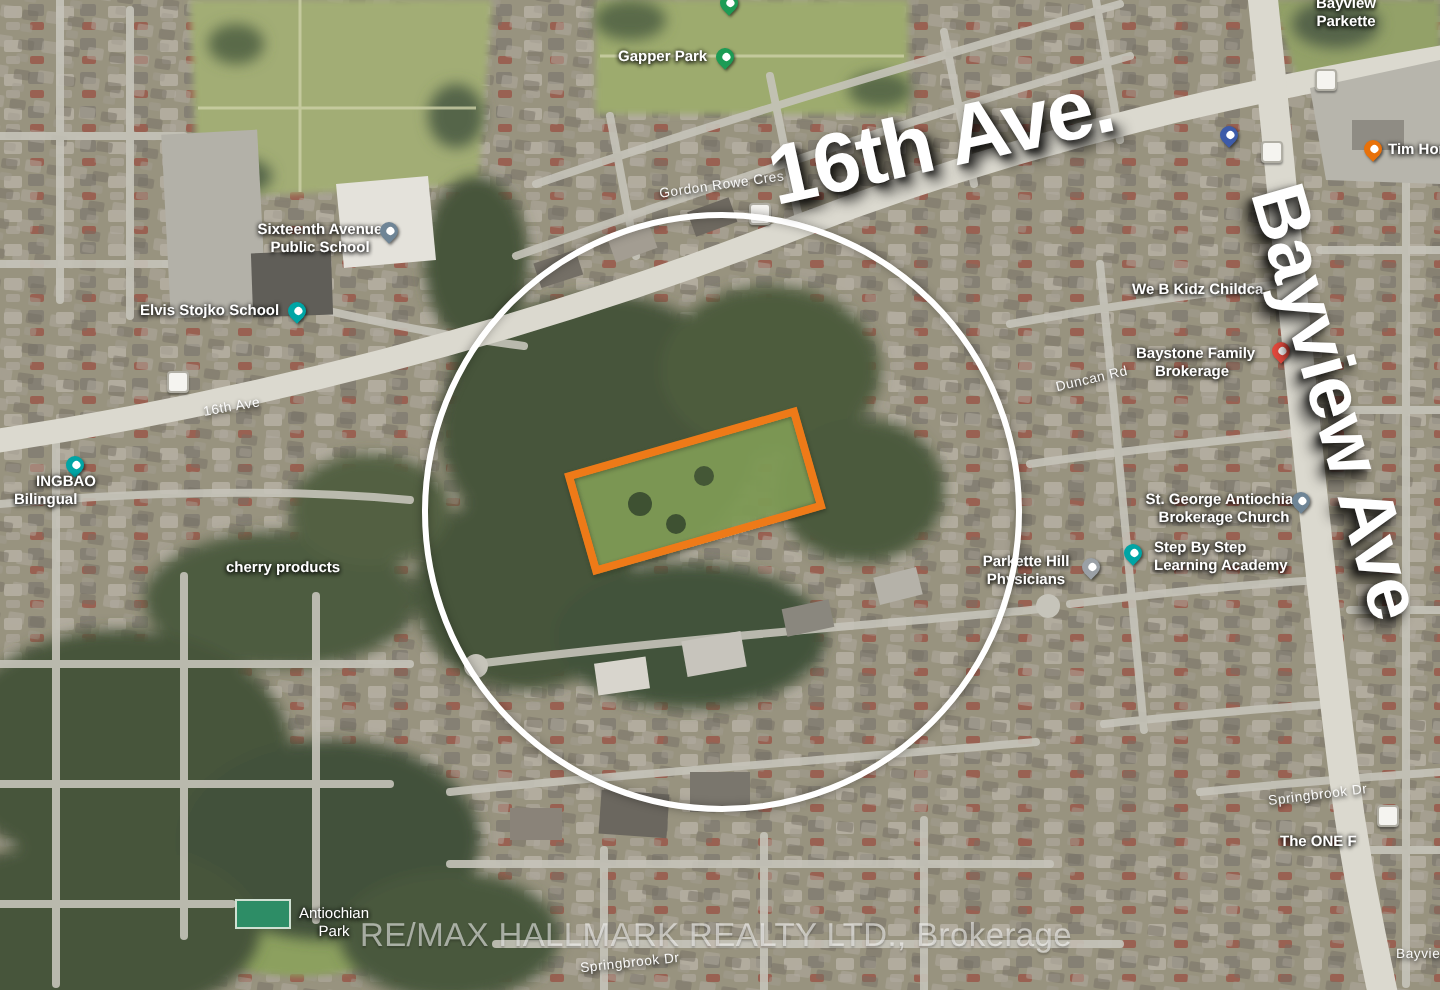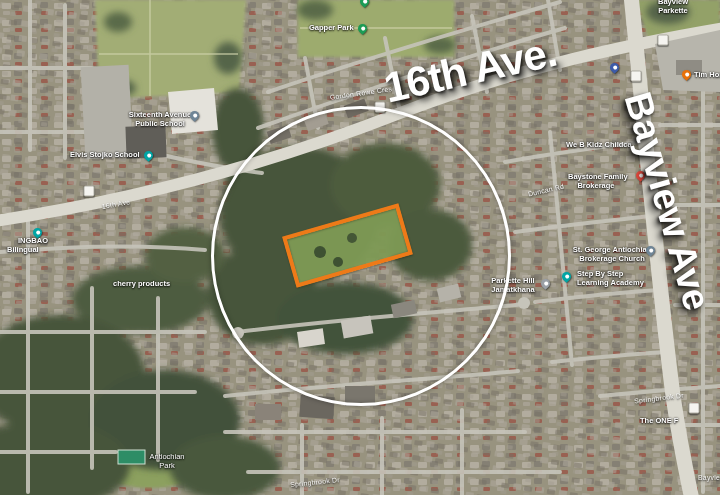--- a/index.html
+++ b/index.html
@@ -234,21 +234,21 @@
   <span class="pin abs" style="left: 636px; top: 171px; background-color: rgb(229, 73, 61);"></span>
 
   <div class="plabel center" style="left:572px;top:246px;width:80px">
     <div>St. George Antiochian</div>
     <div>Brokerage Church</div>
   </div>
   <span class="pin abs" style="left: 646px; top: 246px; background-color: rgb(111, 133, 150);"></span>
 
   <div class="plabel center" style="left:478px;top:277px;width:70px">
     <div>Parkette Hill</div>
-    <div>Jamatkhana</div>
+    <div>Physicians</div>
   </div>
   <span class="pin abs" style="left: 541px; top: 279px; background-color: rgb(154, 160, 166);"></span>
 
   <span class="pin abs" style="left: 562px; top: 272px; background-color: rgb(0, 165, 165);"></span>
   <div class="plabel" style="left:577px;top:270px">
     <span>Step By Step</span>
   </div>
   <div class="plabel" style="left:577px;top:279px">
     <span>Learning Academy</span>
   </div>
@@ -274,13 +274,14 @@
   <div class="shield" style="left:636px;top:76px"></div>
   <div class="shield" style="left:663px;top:40px"></div>
   <div class="shield" style="left:694px;top:408px"></div>
 
   <div class="circle-hl" style="border-color: rgb(255, 255, 255);"></div>
   <div class="rect-hl" style="border-color: rgb(238, 122, 24);"></div>
 
   <div class="bigtext" id="big16">16th Ave.</div>
   <div class="bigtext" id="bigbay">Bayview Ave</div>
 
+  <div class="watermark">RE/MAX HALLMARK REALTY LTD., Brokerage</div>
 </div>
 
 </body></html>

